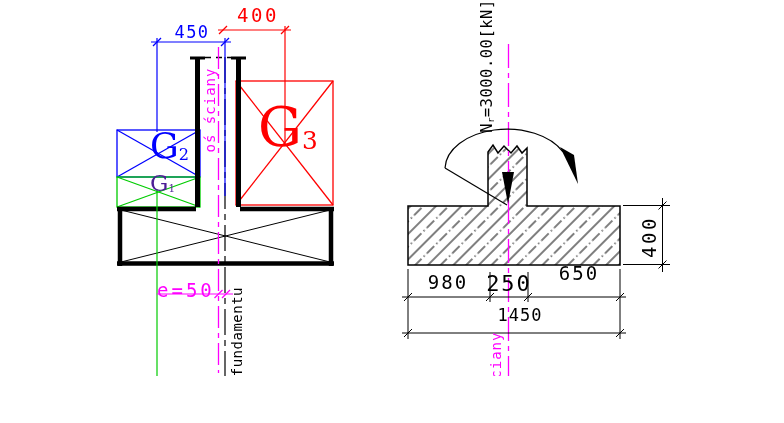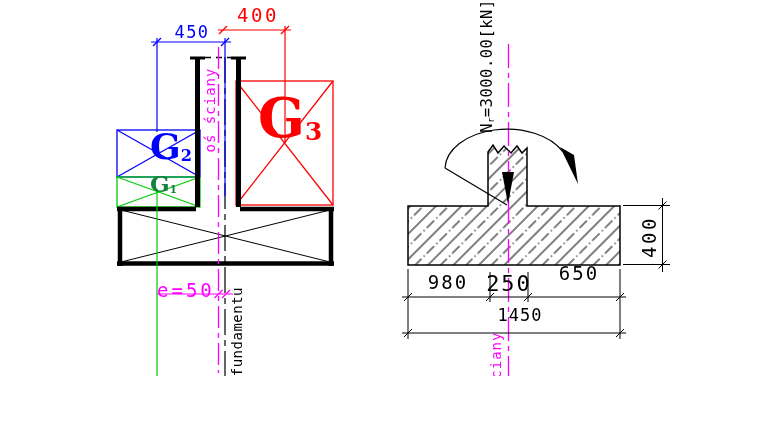--- a/index.html
+++ b/index.html
@@ -4,25 +4,25 @@
 <style>
   html,body{margin:0;padding:0;background:#fff;}
   #canvas{position:relative;width:784px;height:376px;background:#ffffff;overflow:hidden;
           font-family:"DejaVu Sans Mono",monospace;}
   #linework{position:absolute;left:0;top:0;}
   .t{position:absolute;line-height:1;white-space:nowrap;}
   .ctr{text-align:center;}
   .rot{transform:translate(-50%,-50%) rotate(-90deg);}
   .c-blue{color:#0000ff;}
   .c-red{color:#ff0000;}
-  .c-green{color:#15803d;}
+  .c-green{color:#4c1d95;}
   .c-mag{color:#ff00ff;}
   .c-black{color:#000000;}
   .dim{font-weight:400;}
-  .glabel{font-family:"DejaVu Serif",serif;font-weight:bold;}
+  .glabel{font-family:"DejaVu Serif",serif;font-weight:normal;}
   .glabel sub{font-size:45%;vertical-align:-12%;letter-spacing:0;}
   .flabel sub{font-size:60%;vertical-align:-15%;letter-spacing:0;}
 </style>
 </head>
 <body>
 
 <div id="canvas">
 
 <svg id="linework" width="784" height="423" viewBox="0 0 784 423">
   <defs>
@@ -149,21 +149,21 @@
   <div class="t dim ctr c-red" style="left:224px;top:6px;width:68px;font-size:19px;letter-spacing:2.5px;">400</div>
 
   <div class="t glabel c-blue" style="left:150px;top:128px;font-size:36px;">
     <span>G</span><sub>2</sub>
   </div>
 
   <div class="t glabel c-green" style="left:150px;top:172px;font-size:23px;">
     <span>G</span><sub>1</sub>
   </div>
 
-  <div class="t glabel c-red" style="left:258px;top:90px;font-size:55px;">
+  <div class="t glabel c-red" style="left:258px;top:100px;font-size:55px;">
     <span>G</span><sub>3</sub>
   </div>
 
   <div class="t dim rot c-mag" style="left:210px;top:110px;font-size:14px;letter-spacing:1px;">oś ściany</div>
 
   <div class="t dim c-mag" style="left:157px;top:271px;font-size:19px;letter-spacing:3px;margin-top:10px;">e=50</div>
 
   <div class="t dim ctr c-green" style="left:157px;top:376px;width:70px;font-size:20px;letter-spacing:5px;">400</div>
 
   <div class="t dim rot c-black" style="left:237px;top:345px;font-size:14px;letter-spacing:0.5px;">oś fundamentu</div>

